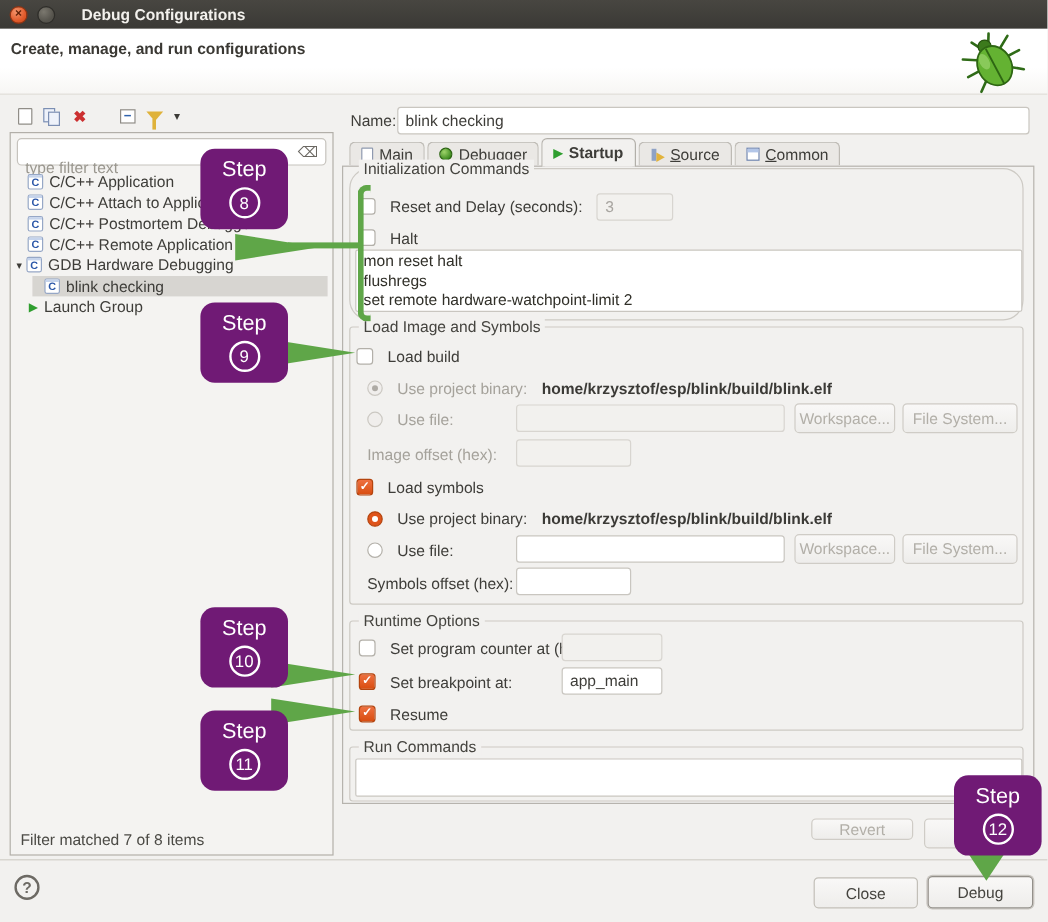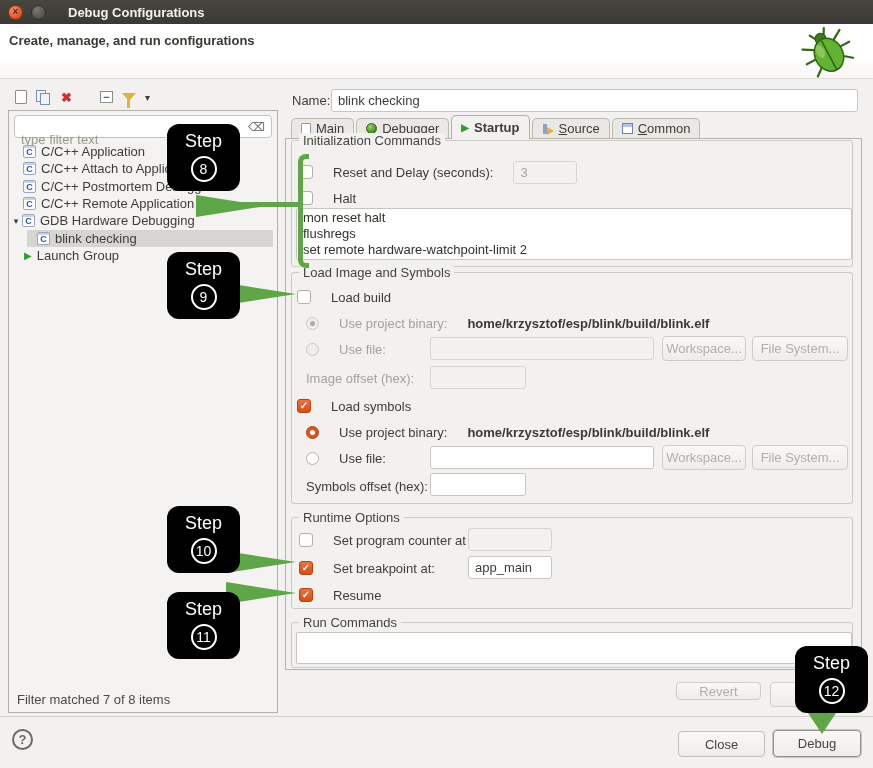--- a/index.html
+++ b/index.html
@@ -79,21 +79,21 @@
   .ic-src u { position:absolute; left:5px; top:4px; width:0; height:0; border-top:4px solid transparent;
     border-bottom:4px solid transparent; border-left:7px solid #e2b33c; }
   .ic-common { width:11px; height:11px; background:#fff; border:1px solid #6f84ad; position:relative; }
   .ic-common::before { content:""; position:absolute; left:0; top:0; right:0; height:3px; background:#b3c6e8; }
 
   .content { position:absolute; left:285px; top:138px; width:577px; height:532px;
     border:1px solid #b6b3ad; background:#f2f1ef; }
 
   .group { position:absolute; border:1px solid #cdcac4; border-radius:3px; }
   .legend { position:absolute; top:-8px; left:7px; background:#f2f1ef; padding:0 4px; color:#45443f; white-space:nowrap; }
-  .cbrow { position:absolute; display:flex; align-items:center; gap:20px; height:18px; white-space:nowrap; }
+  .cbrow { position:absolute; display:flex; align-items:center; gap:12px; height:18px; white-space:nowrap; }
   .lbl { color:#3e3d39; } .dim { color:#a5a29b; } .pathv { font-weight:bold; color:#3b3a36; }
   .cb { width:14px; height:14px; border:1px solid #b3b0a9; border-radius:3px; background:#fff; flex:none;
     display:flex; align-items:center; justify-content:center; }
   .cb.checked { background:linear-gradient(#ee7040,#d94d10); border-color:#b4440e; }
   .cb .mark { color:#fff; font-size:10px; font-weight:bold; line-height:1; }
   .rad { width:13px; height:13px; border-radius:50%; border:1px solid #b3b0a9; background:#fff; flex:none;
     display:flex; align-items:center; justify-content:center; }
   .rad.sel { background:#df541b; border-color:#b4440e; }
   .rad.sel i { width:5px; height:5px; border-radius:50%; background:#fff; }
   .rad.disb { border-color:#cbc8c2; background:#f0eeec; }
@@ -105,21 +105,21 @@
   .btn.disb { color:#b2afa8; border-color:#cfccc6; }
 
   
   .footsep { position:absolute; left:0; top:716px; width:873px; border-top:1px solid #d2cfc9; }
   .help { position:absolute; left:12px; top:729px; width:21px; height:21px; border:2px solid #6d6a64;
     border-radius:50%; color:#6d6a64; font-weight:bold; display:flex; align-items:center; justify-content:center; }
   #close-btn { left:678px; top:731px; width:87px; height:26px; }
   #debug-btn { left:773px; top:730px; width:88px; height:27px; border-color:#93908a; box-shadow:0 0 0 1px #c8c5bf; }
 
   
-  .step { position:absolute; width:73px; background:#000000; border-radius:12px; color:#fff; text-align:center;
+  .step { position:absolute; width:73px; background:#701a75; border-radius:12px; color:#fff; text-align:center;
     padding:7px 0 9px; z-index:20; }
   .step .sl { font-size:18px; line-height:20px; }
   .step .num { display:inline-flex; width:26px; height:26px; border:2px solid #fff; border-radius:50%;
     align-items:center; justify-content:center; font-size:14px; margin-top:5px; }
   .wedge { position:absolute; width:0; height:0; z-index:19; }
   .w-right { border-top:11px solid transparent; border-bottom:11px solid transparent; border-left:70px solid #5fa648; }
   .w-down { border-left:16px solid transparent; border-right:16px solid transparent; border-top:24px solid #5fa648; }
   .sline { position:absolute; background:#5fa648; z-index:19; }
   .bracket { position:absolute; left:298px; top:154px; width:11px; height:114px; z-index:19;
     border-left:5px solid #5fa648; border-top:5px solid #5fa648; border-bottom:5px solid #5fa648;
@@ -247,21 +247,21 @@
       <span class="uFirst">Source</span>
     </div>
     <div class="tab">
       <span class="ic-common"></span>
       <span class="uFirst">Common</span>
     </div>
   </div>
 
   <div class="content"></div>
 
-  <div class="group" style="left:291px; top:140px; width:562px; height:127px;">
+  <div class="group" style="left:291px; top:140px; width:562px; height:127px;border-radius:17px;">
     <span class="legend">Initialization Commands</span>
   </div>
   <div class="cbrow" style="left:299px; top:163px;">
     <span class="cb"></span>
     <span class="lbl">Reset and Delay (seconds):</span>
     <input class="input" style="width: 64px; height: 23px;" disabled="" value="3">
   </div>
   <div class="cbrow" style="left:299px; top:189px;">
     <span class="cb"></span>
     <span class="lbl">Halt</span>

